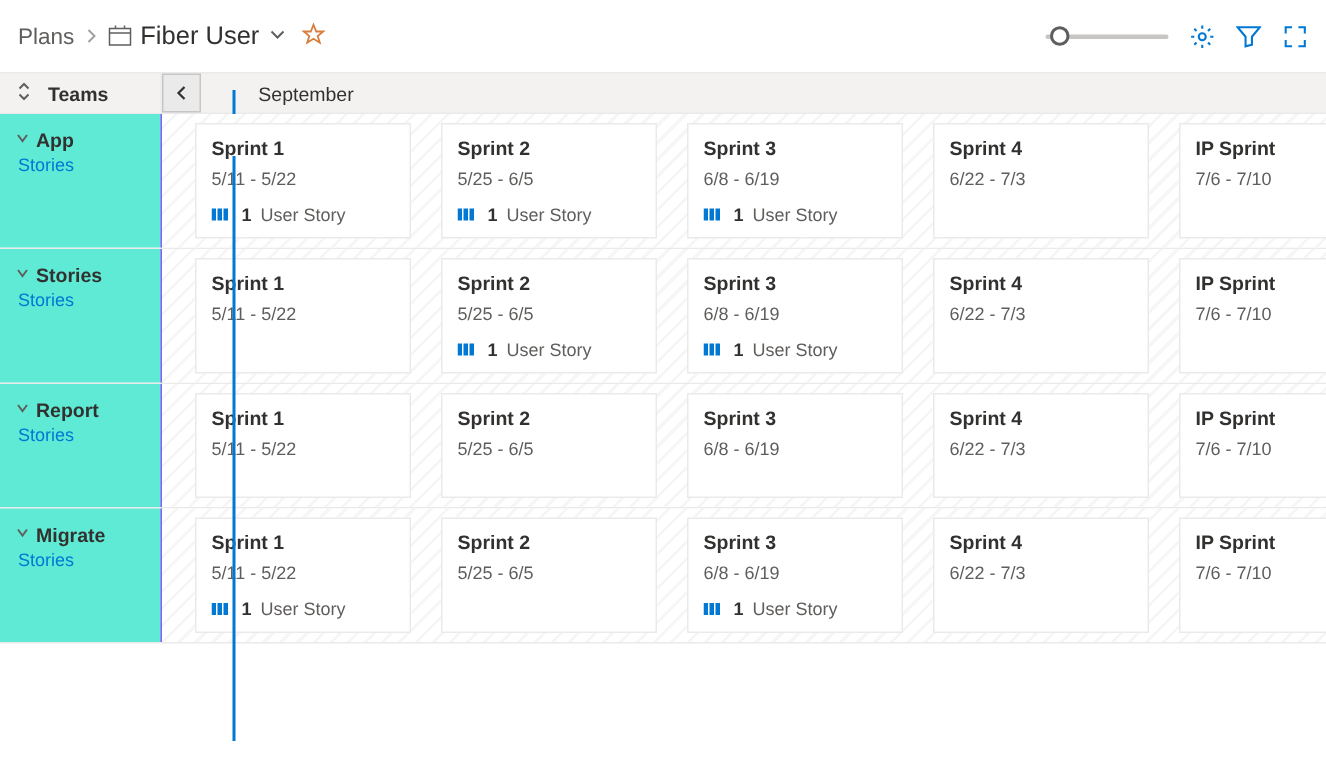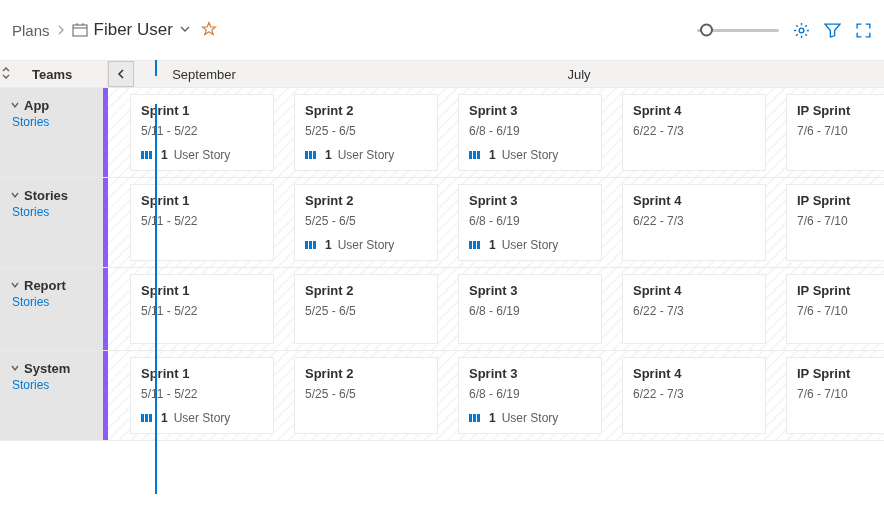--- a/index.html
+++ b/index.html
@@ -12,21 +12,21 @@
     width: 884px;
     height: 505px;
     overflow: hidden;
     position: relative;
   }
 
   
   .header {
     display: flex;
     align-items: center;
-    height: 60px;
+    height: 48px;
     padding: 0 12px;
   }
   .breadcrumb {
     display: flex;
     align-items: center;
     gap: 6px;
     flex: 1;
   }
   .breadcrumb-root {
     color: #605e5c;
@@ -68,21 +68,22 @@
     border-top:1px solid #eaeaea;
     border-bottom:1px solid #eaeaea;
     height:28px;
     background:#f3f2f1;
     position:relative;
   }
   .teams-header {
     width:108px; min-width:108px;
     background:#f3f2f1;
     border-right:1px solid #eaeaea;
-    display:flex; align-items:center; gap:20px;
+    display:flex; align-items:center; gap:10px;
+    padding-left:10px;
     font-weight:600;
   }
   .nav-btn {
     width:26px; height:100%;
     background:#eaeaea;
     border:1px solid #c8c6c4;
     display:flex; align-items:center; justify-content:center;
     cursor:pointer;
     margin:0;
   }
@@ -97,22 +98,22 @@
   .month:nth-child(3){ flex: 0 0 115px; }
 
   
   .rows { position:relative; }
   .row {
     display:flex;
     border-bottom:1px solid #eaeaea;
   }
   .row-side {
     width:108px; min-width:108px;
-    background:#e5e5e5;
-    border-right:5px solid #8b5cf6;
+    background:#5eead4;
+    border-right:1px solid #8b5cf6;
     padding:10px 8px 10px 10px;
   }
   .row-side .team-name { font-weight:600; cursor:pointer; display:flex; align-items:center; gap:4px;}
   .row-side .stories { color:#0078d4; font-size:12px; margin-left:2px; margin-top:2px; cursor:pointer;}
   .row-body {
     flex:1;
     display:flex;
     gap:18px;
     padding:6px 0 6px 0;
     background: repeating-linear-gradient(
@@ -221,21 +222,20 @@
     </span>
     <span>Teams</span>
   </div>
   <div class="nav-btn">
     <svg width="10" height="10" viewBox="0 0 10 10">
         <path d="M7 1 L3 5 L7 9" stroke="#323130" stroke-width="1.5" fill="none"></path>
       </svg>
   </div>
   <div class="months">
     <div class="month">September</div>
-    <div class="month">July</div>
   </div>
 </div>
 
 <div class="today-line today-body"></div>
 
 <div class="rows" id="rows">
     <div class="row">
       <div class="row-side">
         <div class="team-name">
           <span class="expand-icon"><svg width="10" height="10" viewBox="0 0 10 10">
@@ -388,21 +388,21 @@
           <div class="sprint-dates">7/6 - 7/10</div>
         </div>
       </div>
     </div>
     <div class="row">
       <div class="row-side">
         <div class="team-name">
           <span class="expand-icon"><svg width="10" height="10" viewBox="0 0 10 10">
               <path d="M2 3 L5 7 L8 3" stroke="#605e5c" stroke-width="1.3" fill="none"></path>
             </svg></span>
-          <span>System</span>
+          <span>Migrate</span>
         </div>
         <div class="stories">Stories</div>
       </div>
       <div class="row-body">
         <div class="sprint" style="width: 144px;">
           <div class="sprint-title">Sprint 1</div>
           <div class="sprint-dates">5/11 - 5/22</div>
           <div class="story-chip">
             <span class="wi-icon">
               <svg width="14" height="12" viewBox="0 0 14 12">

